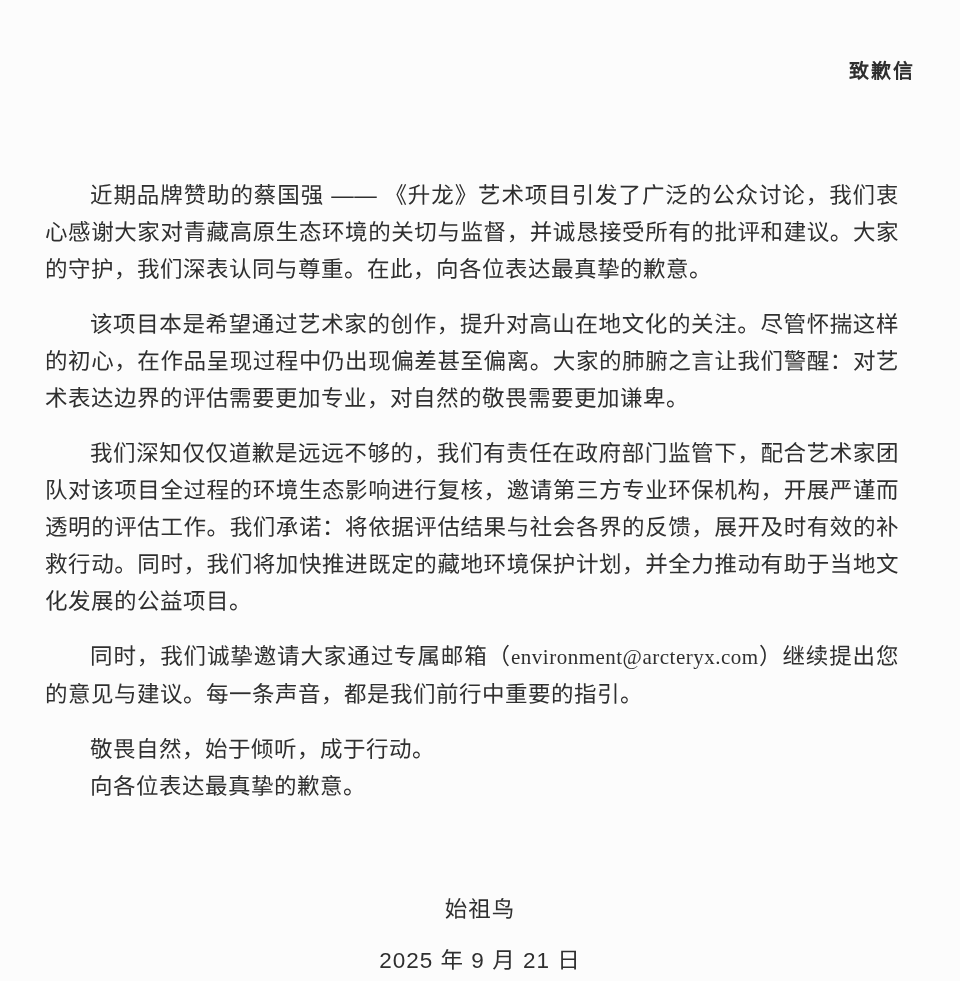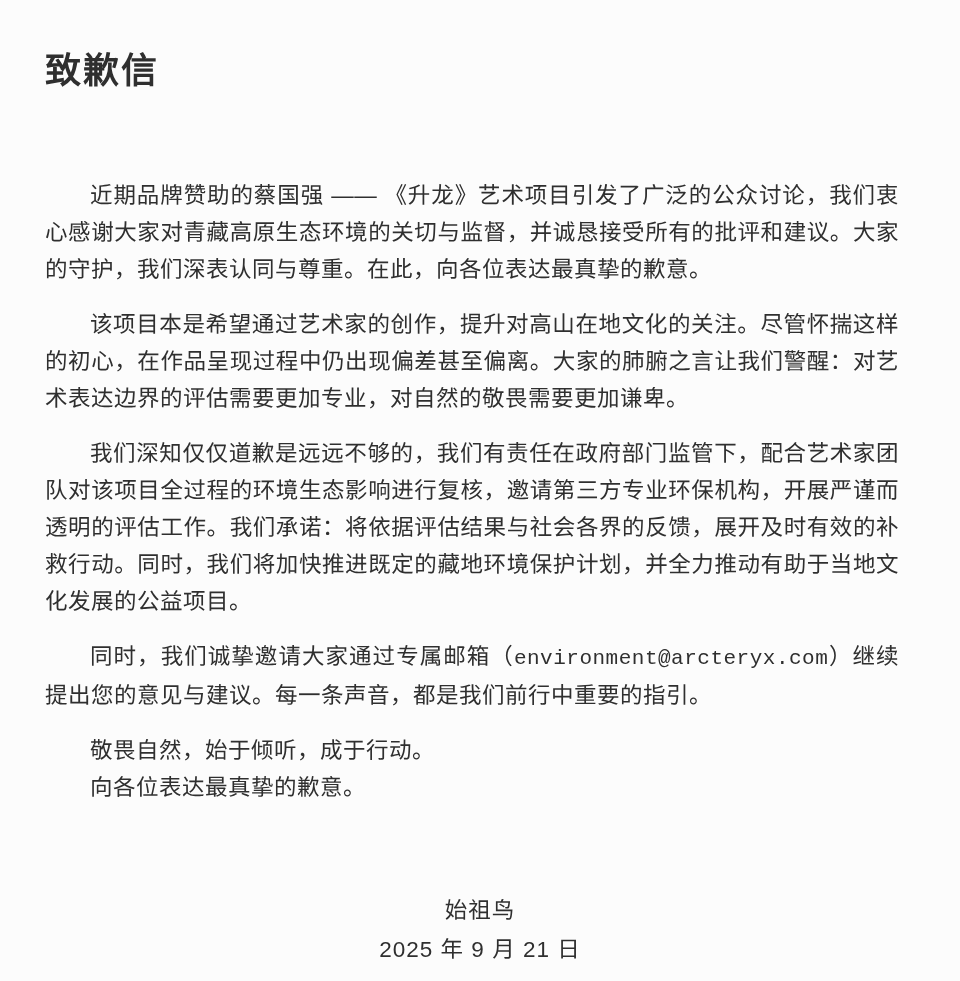--- a/index.html
+++ b/index.html
@@ -15,54 +15,54 @@
     overflow: hidden;
   }
   .page {
     box-sizing: border-box;
     width: 960px;
     height: 981px;
     padding: 55px 45px 14px 45px;
   }
   .letter-title {
     margin: 0 0 90px 0;
-    font-size: 36px;
+    font-size: 20px;
     line-height: 32px;
     font-weight: 700;
-    text-align: left;
+    text-align: right;
     letter-spacing: 2px;
   }
   .letter-body p {
     margin: 0 16px 18px 0;
     font-size: 22.5px;
     line-height: 37px;
     text-indent: 2em;
     text-align: justify;
     letter-spacing: 0.5px;
   }
   .letter-body p.closing {
     margin: 0;
     text-align: left;
   }
   .letter-body p.closing-first {
     margin-top: 4px;
   }
   .email {
-    font-family: Liberation Mono, monospace;
+    font-family: Liberation Serif, serif;
     font-size: 21px;
   }
   .signature-block {
     margin-top: 86px;
     text-align: center;
     font-size: 22.5px;
     line-height: 37px;
     letter-spacing: 1px;
   }
   .signature-date {
-    margin-top: 2px;
+    margin-top: 14px;
   }
 </style>
 </head>
 <body style="background: rgb(252, 252, 252); color: rgb(47, 47, 47);">
 
 <div class="page">
 
   <h1 class="letter-title">致歉信</h1>
 
   <div class="letter-body">

